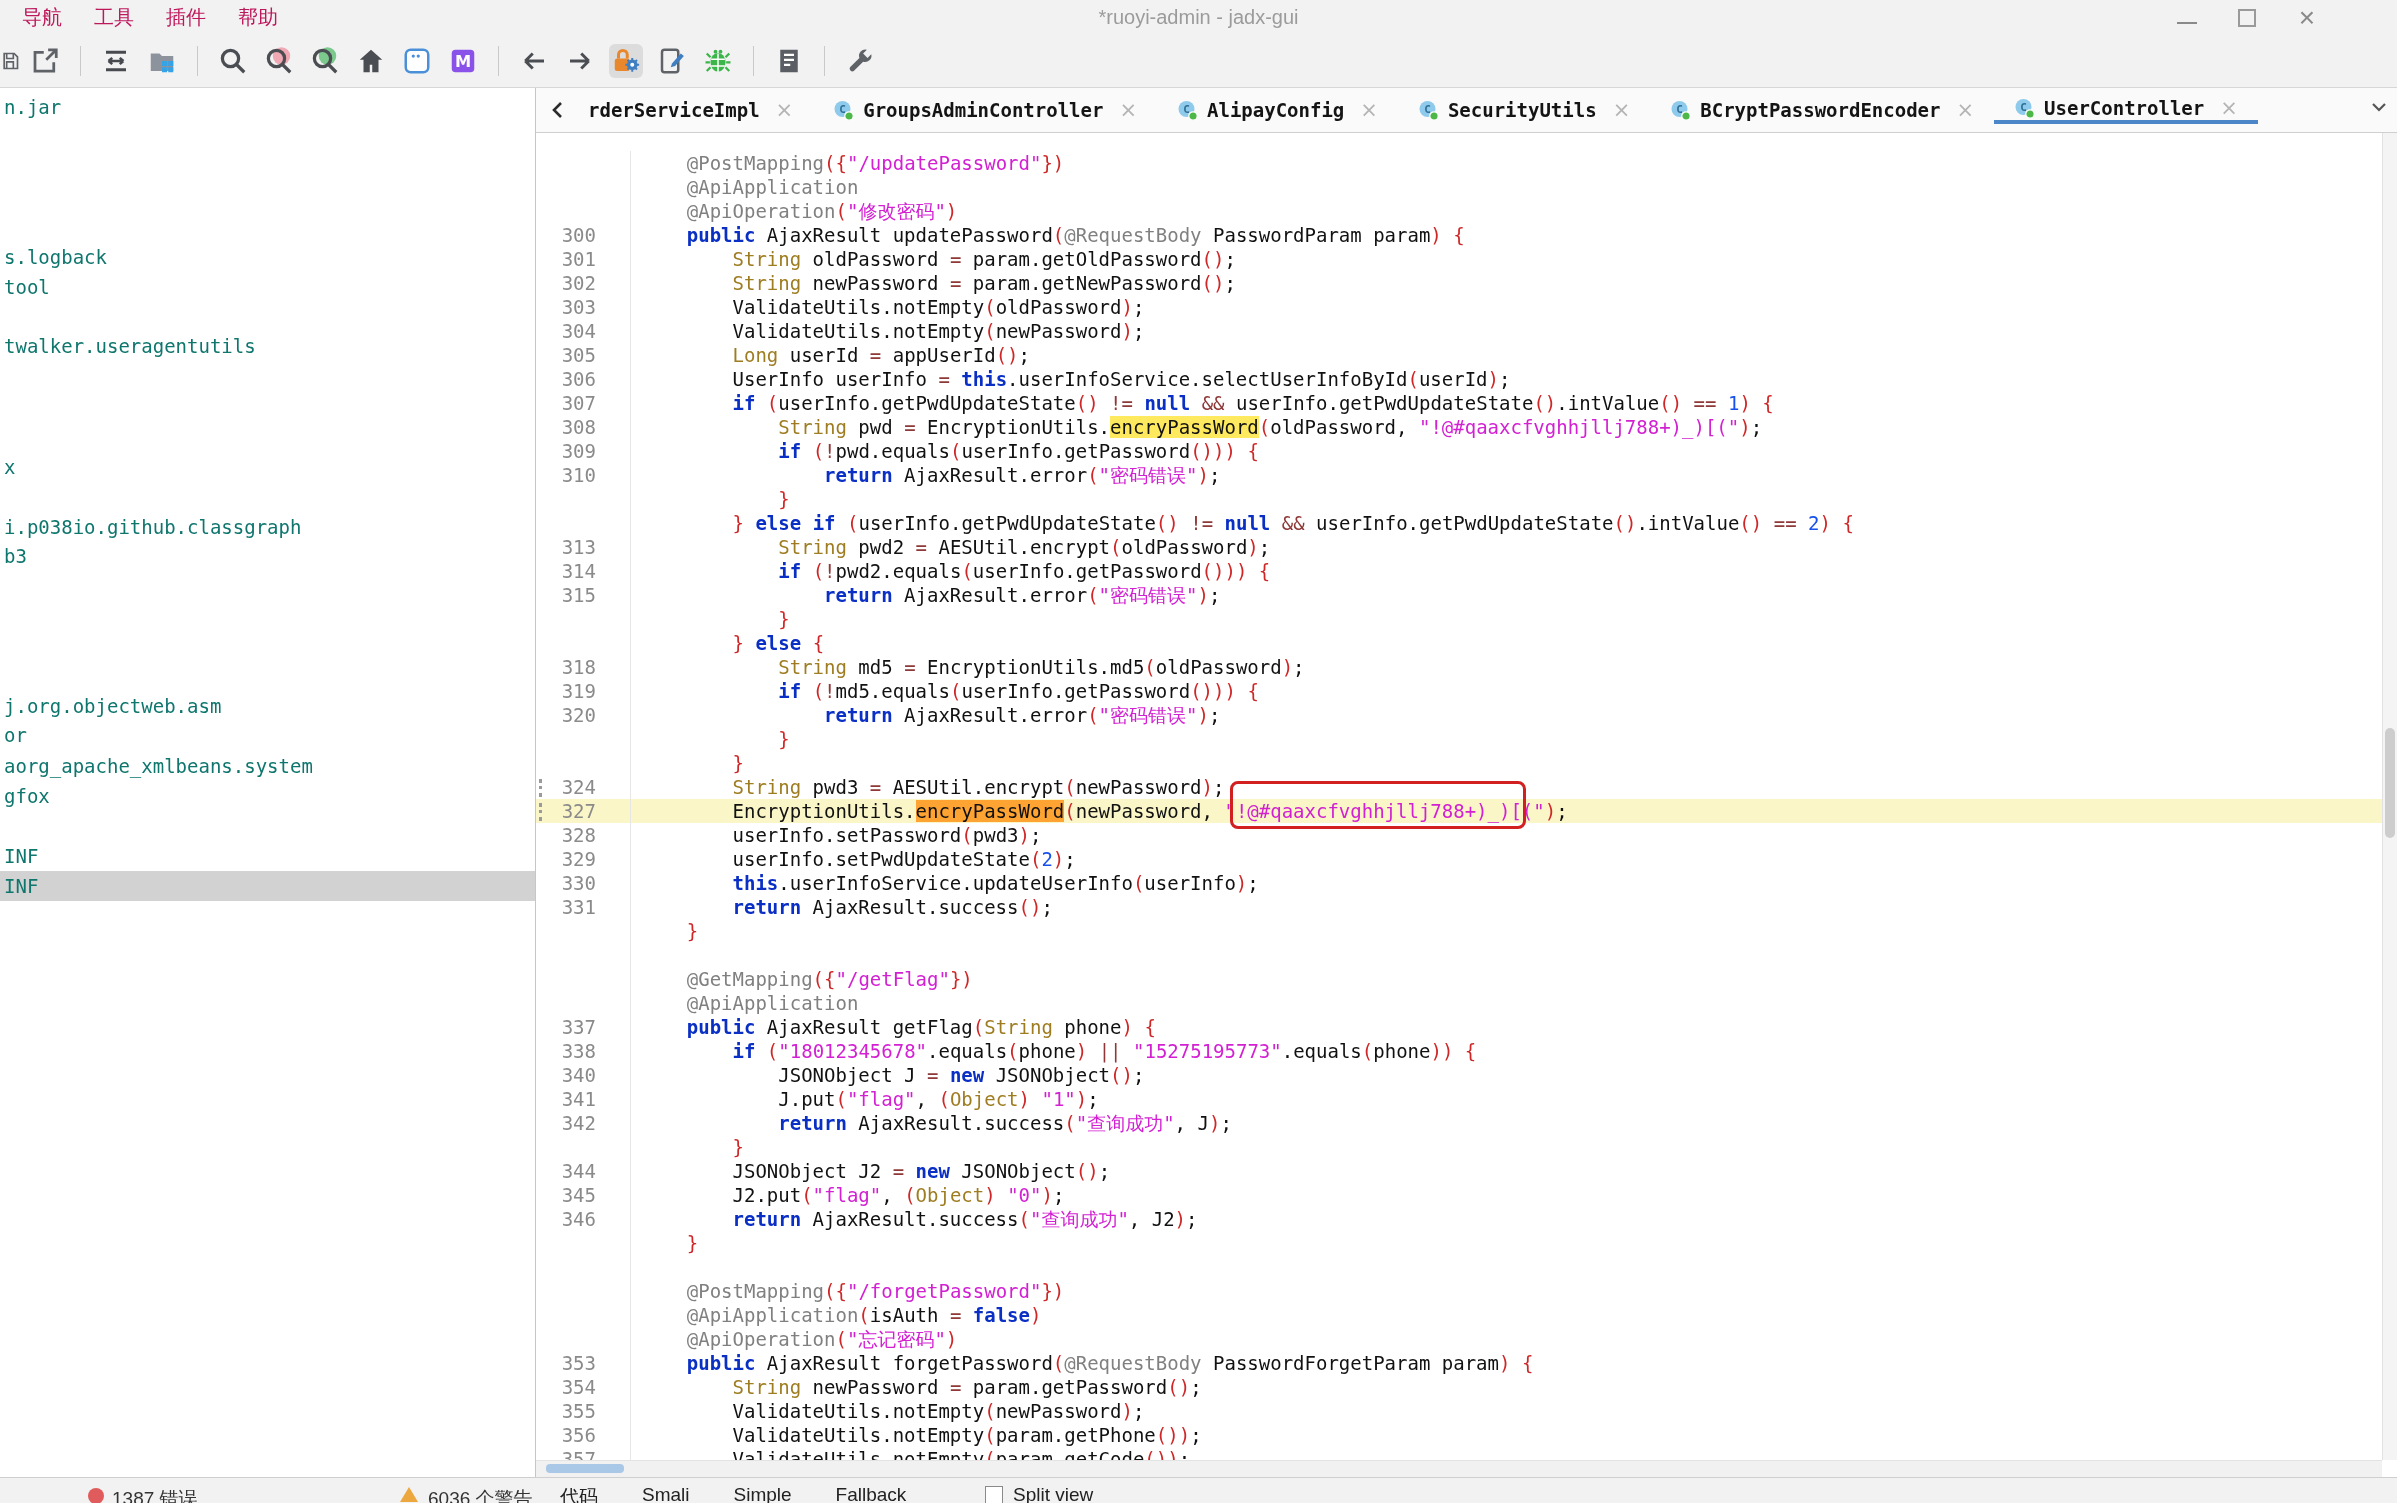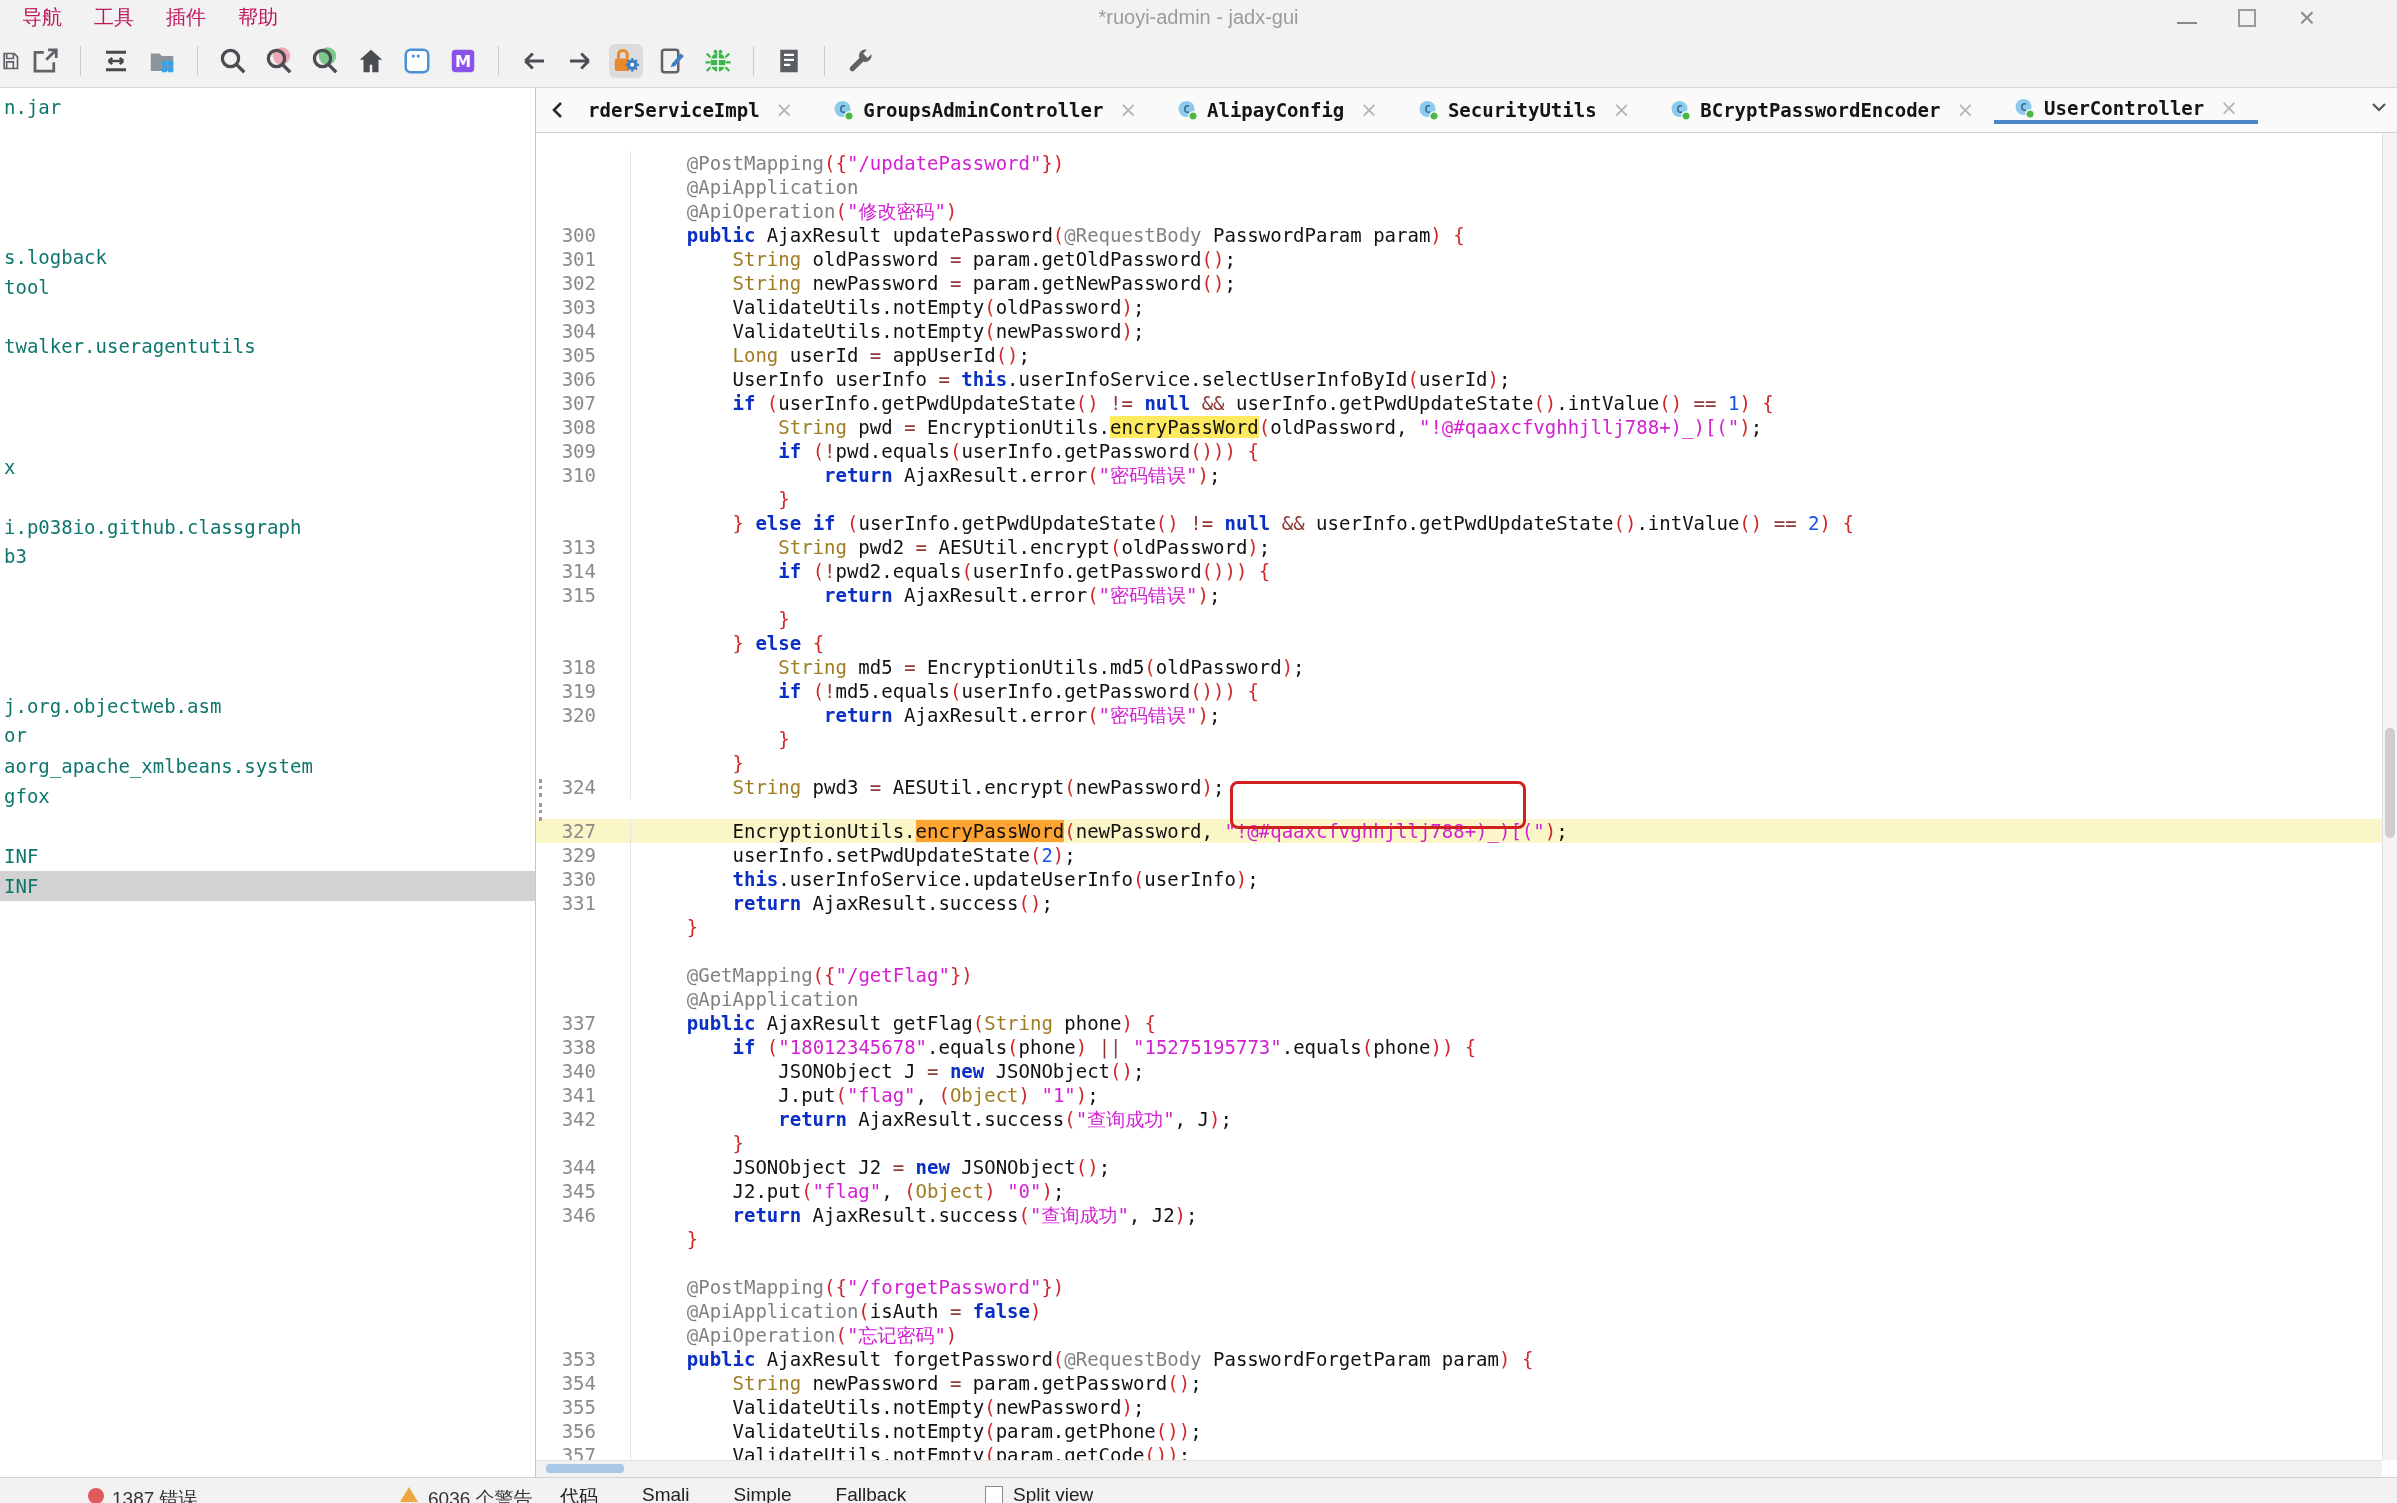--- a/index.html
+++ b/index.html
@@ -45,21 +45,21 @@
   .tab .lbl { font-family:"DejaVu Sans Mono", monospace; font-weight:bold; font-size:19px; color:#141414; white-space:nowrap; }
   .tab .cls { color:#b4b4b4; font-size:21px; margin-left:16px; font-family:"DejaVu Sans", sans-serif; }
   .tab-overflow { position:absolute; right:8px; top:12px; }
 
   
   .code-view { position:absolute; left:0; top:45px; right:0; bottom:0; background:#fff; overflow:hidden; }
   .code-lines { position:absolute; left:0; top:18px; right:15px; }
   .cl { height:24px; display:flex; font-family:"DejaVu Sans Mono", monospace; font-size:19px; line-height:24px; white-space:pre; }
   .cl .g { flex:none; width:60px; text-align:right; color:#8a8a8a; margin-right:34px; }
   .cl .ct { flex:1; border-left:1px solid #e6e6e6; padding-left:10px; }
-  .cl.hl { background:#faf6c8;margin-top:20px; }
+  .cl.hl { background:#faf6c8; }
   .tk-p { color:#111; }
   .tk-k { color:#0a2fc4; font-weight:bold; }
   .tk-t { color:#9e7c21; }
   .tk-s { color:#d220d2; }
   .tk-a { color:#808080;margin-top:23px; }
   .tk-r { color:#cf2727; }
   .tk-o { color:#8f3838; }
   .tk-d { color:#1750eb; }
   .tk-m1 { color:#111; background:#ffe95e; }
   .tk-m2 { color:#111; background:#ffa432; }
@@ -341,20 +341,21 @@
           <div class="cl"><span class="g">315</span><span class="ct"><span class="tk-p">                </span><span class="tk-k">return</span><span class="tk-p"> AjaxResult.error</span><span class="tk-r">(</span><span class="tk-s">"密码错误"</span><span class="tk-r">)</span><span class="tk-p">;</span></span></div>
           <div class="cl"><span class="g"></span><span class="ct"><span class="tk-p">            </span><span class="tk-r">}</span></span></div>
           <div class="cl"><span class="g"></span><span class="ct"><span class="tk-p">        </span><span class="tk-r">}</span><span class="tk-p"> </span><span class="tk-k">else</span><span class="tk-p"> </span><span class="tk-r">{</span></span></div>
           <div class="cl"><span class="g">318</span><span class="ct"><span class="tk-p">            </span><span class="tk-t">String</span><span class="tk-p"> md5 </span><span class="tk-o">=</span><span class="tk-p"> EncryptionUtils.md5</span><span class="tk-r">(</span><span class="tk-p">oldPassword</span><span class="tk-r">)</span><span class="tk-p">;</span></span></div>
           <div class="cl"><span class="g">319</span><span class="ct"><span class="tk-p">            </span><span class="tk-k">if</span><span class="tk-p"> </span><span class="tk-r">(</span><span class="tk-o">!</span><span class="tk-p">md5.equals</span><span class="tk-r">(</span><span class="tk-p">userInfo.getPassword</span><span class="tk-r">()))</span><span class="tk-p"> </span><span class="tk-r">{</span></span></div>
           <div class="cl"><span class="g">320</span><span class="ct"><span class="tk-p">                </span><span class="tk-k">return</span><span class="tk-p"> AjaxResult.error</span><span class="tk-r">(</span><span class="tk-s">"密码错误"</span><span class="tk-r">)</span><span class="tk-p">;</span></span></div>
           <div class="cl"><span class="g"></span><span class="ct"><span class="tk-p">            </span><span class="tk-r">}</span></span></div>
           <div class="cl"><span class="g"></span><span class="ct"><span class="tk-p">        </span><span class="tk-r">}</span></span></div>
           <div class="cl"><span class="g">324</span><span class="ct"><span class="tk-p">        </span><span class="tk-t">String</span><span class="tk-p"> pwd3 </span><span class="tk-o">=</span><span class="tk-p"> AESUtil.encrypt</span><span class="tk-r">(</span><span class="tk-p">newPassword</span><span class="tk-r">)</span><span class="tk-p">;</span></span></div>
           <div class="cl hl"><span class="g">327</span><span class="ct"><span class="tk-p">        EncryptionUtils.</span><span class="tk-m2">encryPassWord</span><span class="tk-r">(</span><span class="tk-p">newPassword, </span><span class="tk-s">"!@#qaaxcfvghhjllj788+)_)[("</span><span class="tk-r">)</span><span class="tk-p">;</span></span></div>
+          <div class="cl"><span class="g">328</span><span class="ct"><span class="tk-p">        userInfo.setPassword</span><span class="tk-r">(</span><span class="tk-p">pwd3</span><span class="tk-r">)</span><span class="tk-p">;</span></span></div>
           <div class="cl"><span class="g">329</span><span class="ct"><span class="tk-p">        userInfo.setPwdUpdateState</span><span class="tk-r">(</span><span class="tk-d">2</span><span class="tk-r">)</span><span class="tk-p">;</span></span></div>
           <div class="cl"><span class="g">330</span><span class="ct"><span class="tk-p">        </span><span class="tk-k">this</span><span class="tk-p">.userInfoService.updateUserInfo</span><span class="tk-r">(</span><span class="tk-p">userInfo</span><span class="tk-r">)</span><span class="tk-p">;</span></span></div>
           <div class="cl"><span class="g">331</span><span class="ct"><span class="tk-p">        </span><span class="tk-k">return</span><span class="tk-p"> AjaxResult.success</span><span class="tk-r">()</span><span class="tk-p">;</span></span></div>
           <div class="cl"><span class="g"></span><span class="ct"><span class="tk-p">    </span><span class="tk-r">}</span></span></div>
           <div class="cl"><span class="g"></span><span class="ct"></span></div>
           <div class="cl"><span class="g"></span><span class="ct"><span class="tk-p">    </span><span class="tk-a">@GetMapping</span><span class="tk-r">({</span><span class="tk-s">"/getFlag"</span><span class="tk-r">})</span></span></div>
           <div class="cl"><span class="g"></span><span class="ct"><span class="tk-p">    </span><span class="tk-a">@ApiApplication</span></span></div>
           <div class="cl"><span class="g">337</span><span class="ct"><span class="tk-p">    </span><span class="tk-k">public</span><span class="tk-p"> AjaxResult getFlag</span><span class="tk-r">(</span><span class="tk-t">String</span><span class="tk-p"> phone</span><span class="tk-r">)</span><span class="tk-p"> </span><span class="tk-r">{</span></span></div>
           <div class="cl"><span class="g">338</span><span class="ct"><span class="tk-p">        </span><span class="tk-k">if</span><span class="tk-p"> </span><span class="tk-r">(</span><span class="tk-s">"18012345678"</span><span class="tk-p">.equals</span><span class="tk-r">(</span><span class="tk-p">phone</span><span class="tk-r">)</span><span class="tk-p"> </span><span class="tk-o">||</span><span class="tk-p"> </span><span class="tk-s">"15275195773"</span><span class="tk-p">.equals</span><span class="tk-r">(</span><span class="tk-p">phone</span><span class="tk-r">))</span><span class="tk-p"> </span><span class="tk-r">{</span></span></div>
           <div class="cl"><span class="g">340</span><span class="ct"><span class="tk-p">            JSONObject J </span><span class="tk-o">=</span><span class="tk-p"> </span><span class="tk-k">new</span><span class="tk-p"> JSONObject</span><span class="tk-r">()</span><span class="tk-p">;</span></span></div>

